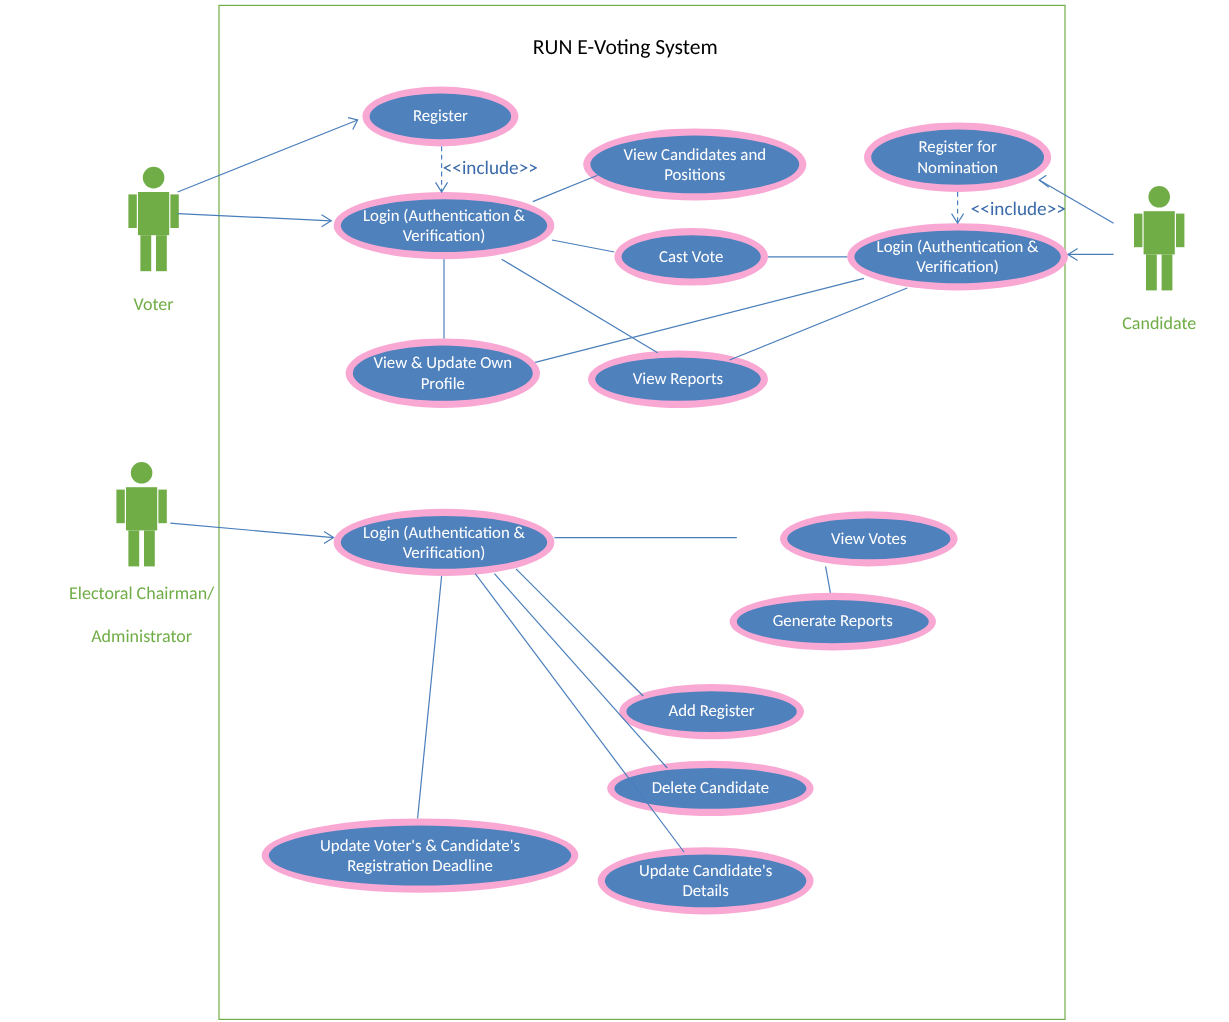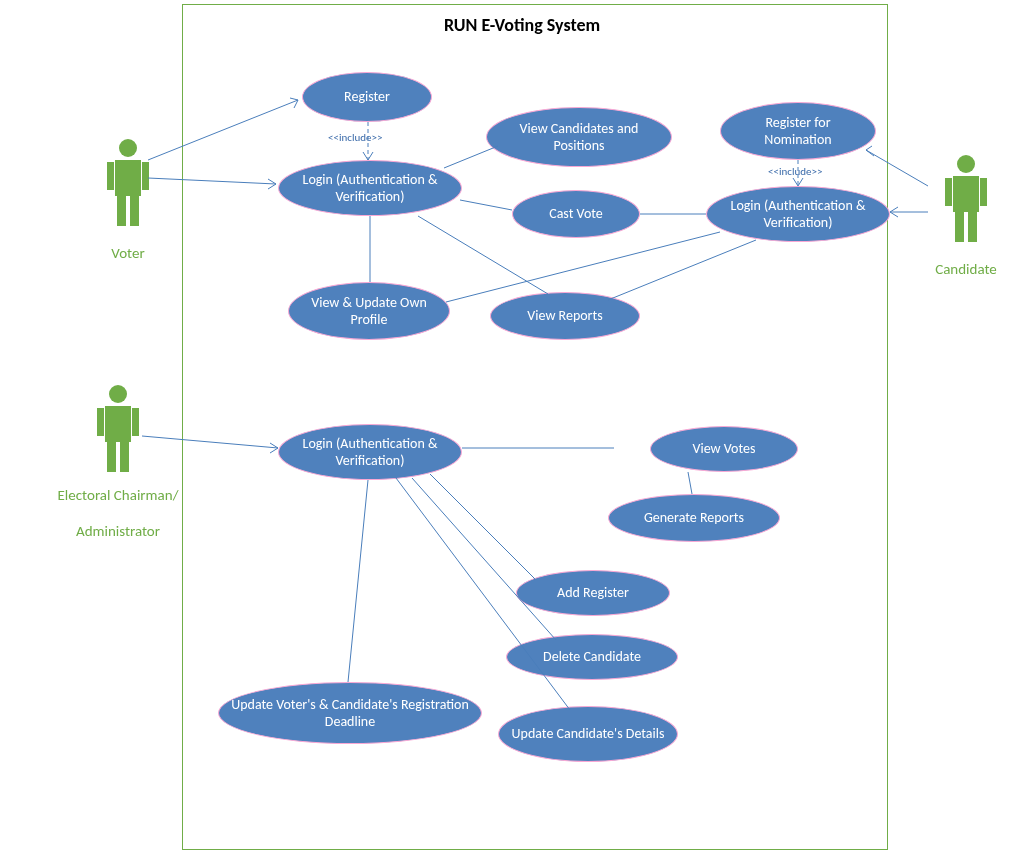--- a/index.html
+++ b/index.html
@@ -11,53 +11,55 @@
     height: 852px;
     position: relative;
   }
   .system-box {
     position: absolute;
     border: 1px solid #70ad47;
     box-sizing: border-box;
   }
   .title {
     position: absolute;
-    font-weight: bold;
+    font-weight: normal;
     font-size: 18px;
     color: #000;
+    margin-top: 14px;
   }
   .actor {
     position: absolute;
     text-align: center;
   }
   .actor-label {
     color: #70ad47;
     font-size: 15px;
     margin-top: 10px;
     line-height: 1.2;
   }
   .usecase {
     position: absolute;
     background: #4f81bd;
-    border: 1px solid #f9a8d4;
+    border: 6px solid #f9a8d4;
     border-radius: 50%;
     display: flex;
     align-items: center;
     justify-content: center;
     text-align: center;
     color: #fff;
     font-size: 14px;
     padding: 6px 12px;
     box-sizing: border-box;
     line-height: 1.25;
   }
   .include {
     position: absolute;
-    font-size: 11px;
+    font-size: 16px;
     color: #3a6aa9;
+    margin-left: 41px;
   }
   svg.lines {
     position: absolute;
     left: 0;
     top: 0;
     width: 1024px;
     height: 852px;
     pointer-events: none;
   }
   .ln { stroke: #4a7ebb; stroke-width: 1; fill: none; }

